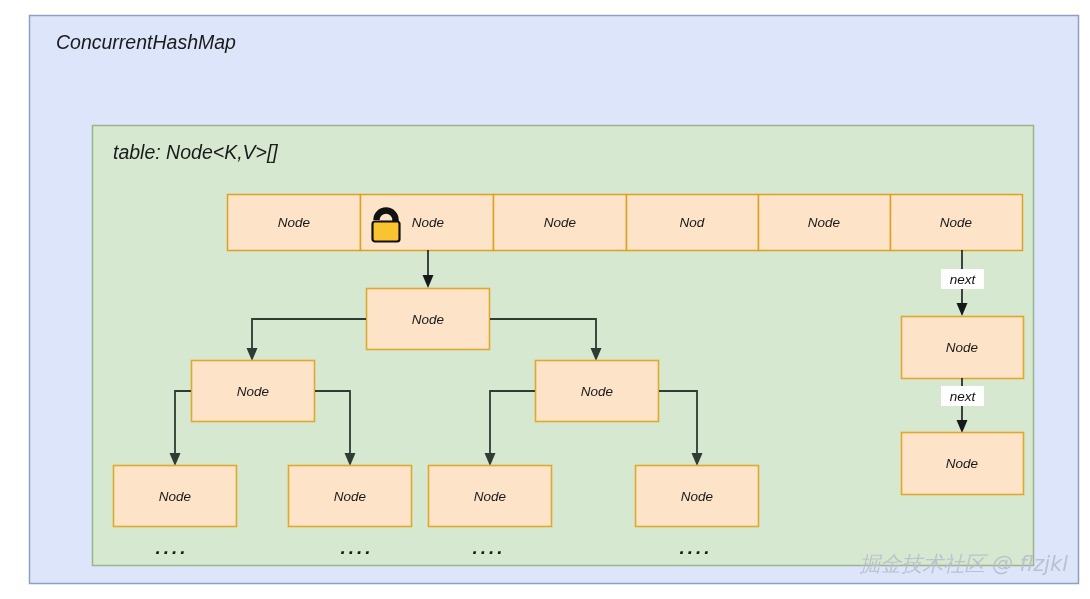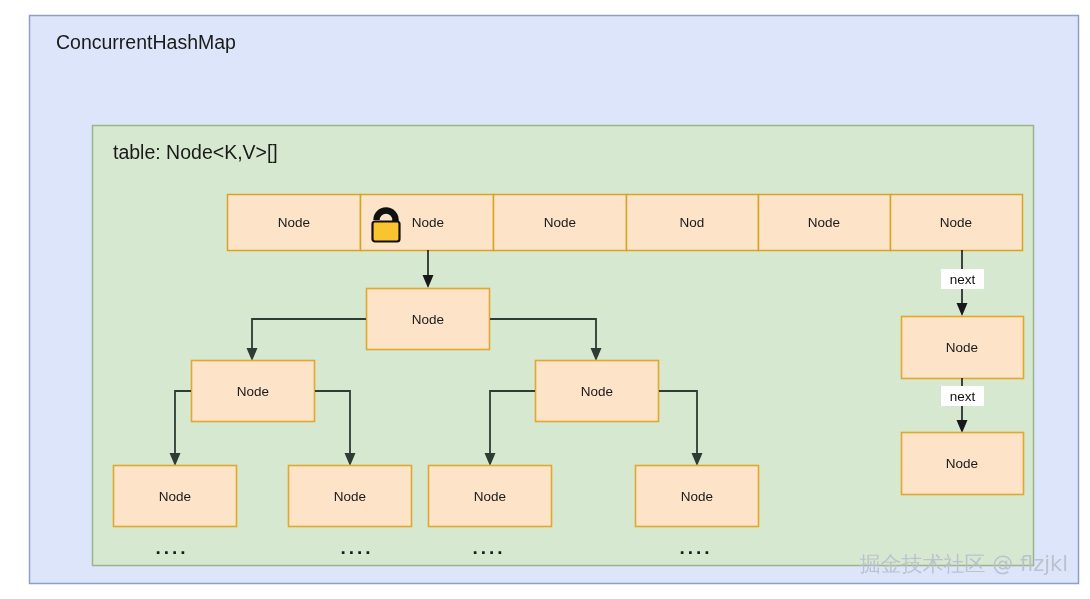--- a/index.html
+++ b/index.html
@@ -12,20 +12,21 @@
     height: 599px;
     font-family: "Liberation Sans", sans-serif;
     overflow: hidden;
     position: relative;
   }
   #diagram-root {
     position: absolute;
     left: 0; top: 0;
     width: 1090px;
     height: 599px;
+    font-style: italic;
   }
   svg { display: block; }
   .box-outer {
     fill: #dce5f9;
     stroke: #8f9fc6;
     stroke-width: 1.5;
   }
   .box-inner {
     fill: #d7e8d0;
     stroke: #9ab58c;

